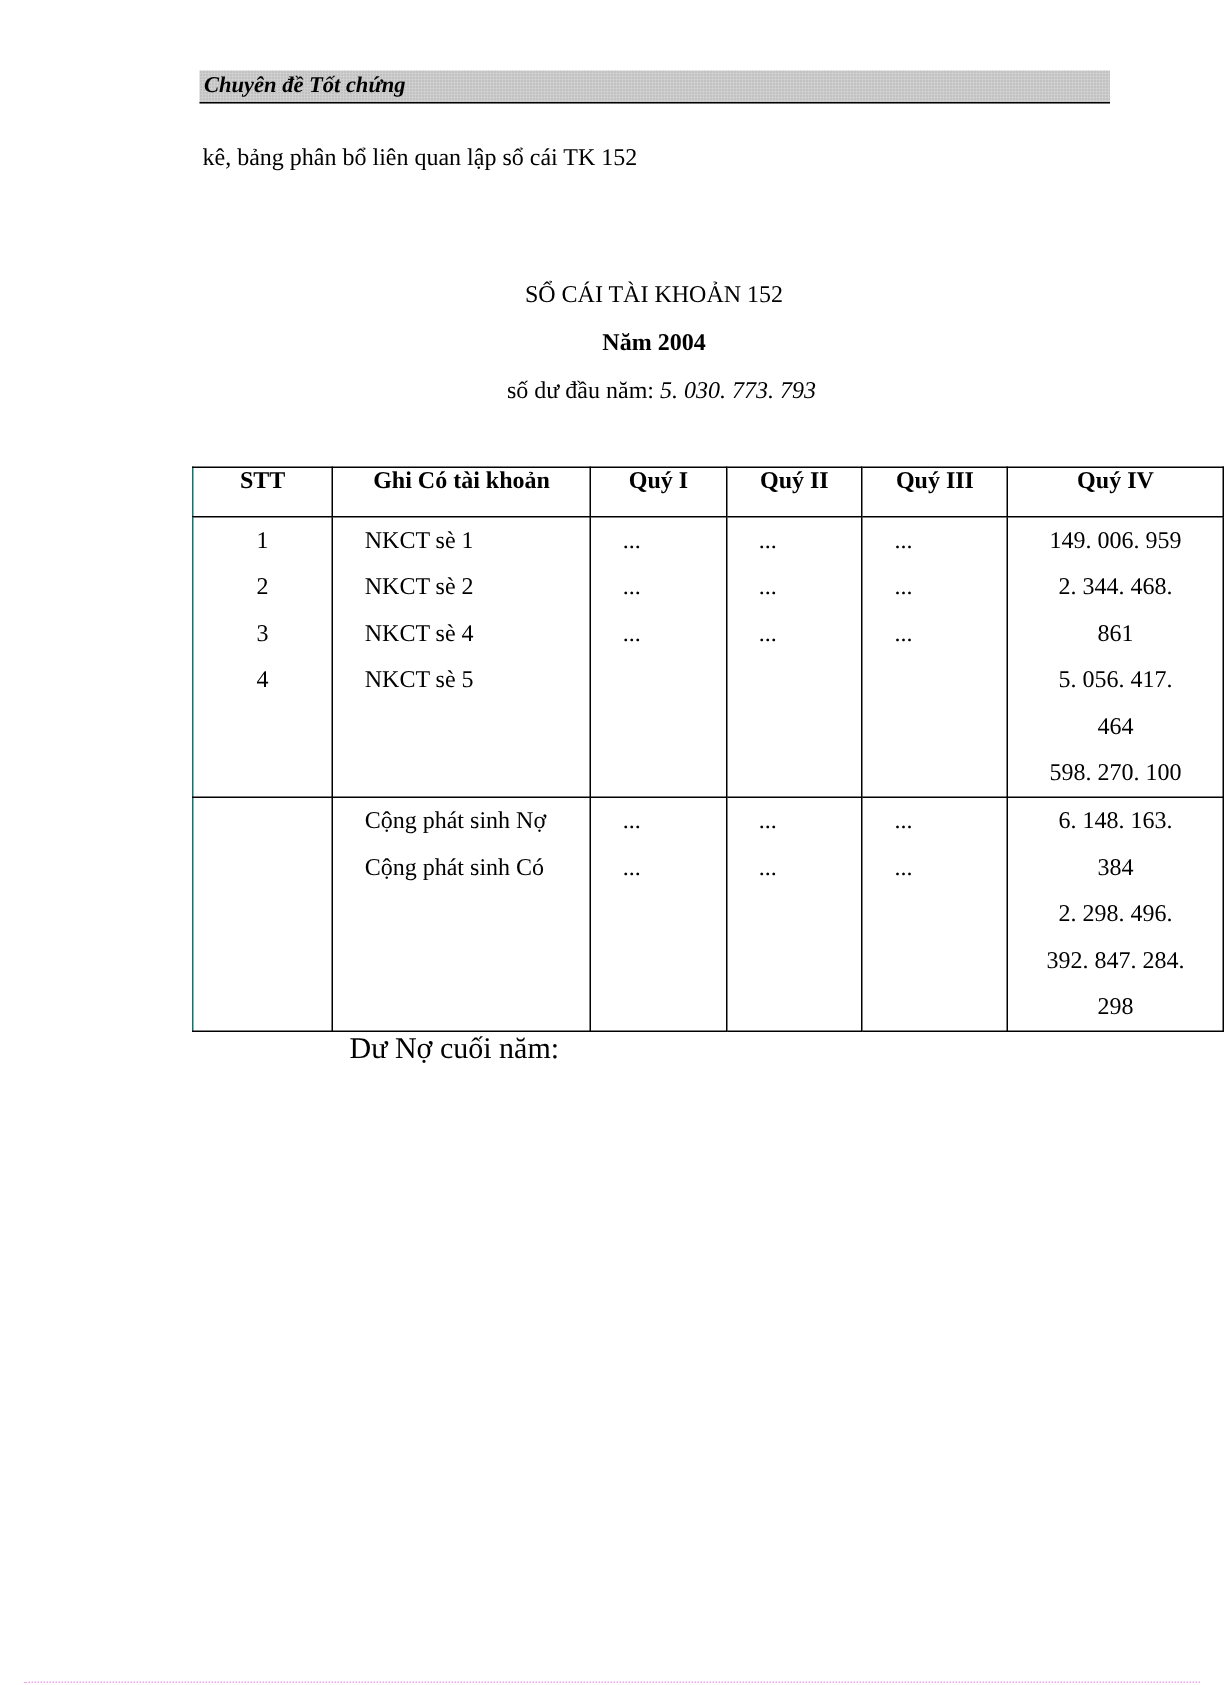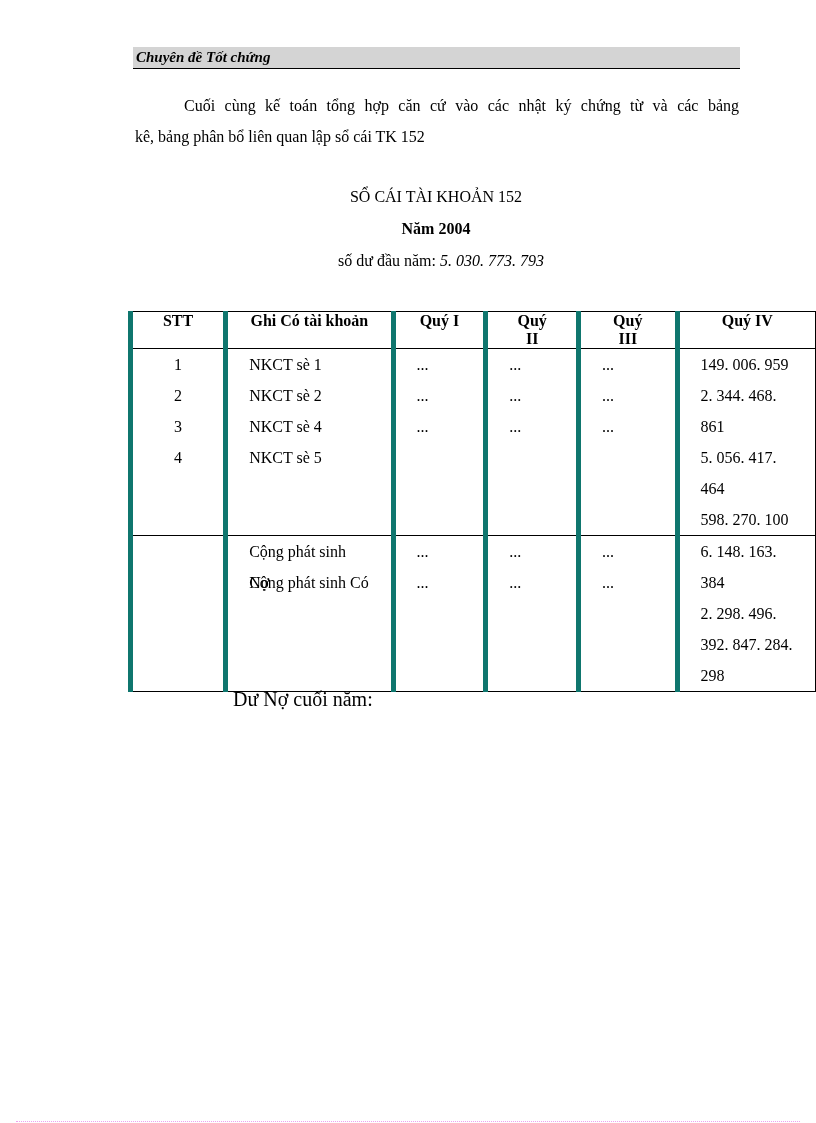--- a/index.html
+++ b/index.html
@@ -14,43 +14,42 @@
     font-size: 15px; }
   .para { position: absolute; left: 135px; width: 604px; font-size: 16px; line-height: 31px; }
   .para .line1 { display: block; text-indent: 49px; text-align: justify; text-align-last: justify; }
   .title { position: absolute; left: 0; width: 872px; text-align: center; font-size: 16px; }
   .t1 { top: 188px; }
   .t2 { top: 220px; font-weight: bold; }
   .t3 { top: 252px; font-weight: normal; left: 338px; width: auto; text-align: left; }
   .t3 i { font-style: italic; }
   table { position: absolute; left: 128px; top: 311px; border-collapse: collapse;
           font-size: 16px; }
-  td, th { border-left: 5px solid #0f766e; border-right: 1px solid #000; padding: 0 21px; vertical-align: top; }
+  td, th { border-left: 1px solid #0f766e; border-right: 1px solid #000; padding: 0 21px; vertical-align: top; }
   th { border-top: 1px solid #000; border-bottom: 1px solid #000; height: 32px; font-weight: bold; text-align: center; }
   tbody.g td { line-height: 31px; }
   tbody.g1 td { padding-top: 0; height: 184px; border-bottom: 1px solid #000; }
   tbody.g2 td { height: 154px; border-bottom: 1px solid #000; }
   .c-stt { width: 55px; text-align: center; }
   .c-acc { width: 150px; }
   .c-q { width: 52px; }
   .c-q3 { width: 60px; }
-  .c-q4 { width: 118px; text-align: left; }
+  .c-q4 { width: 118px; text-align: center; }
   .cell-line { display: block; height: 31px; }
   .footer-note { position: absolute; left: 233px; top: 688px; font-size: 20px; }
   .bottom-dots { position: absolute; left: 16px; right: 16px; top: 1121px; border-top: 1px dotted #f0a0f0; }
 </style>
 </head>
 <body>
 
 <div class="header-bar">
   <span>Chuyên đề Tốt chứng</span>
 </div>
 
 <div class="para" style="top:90px;">
-  <span class="line1">Cuối cùng kế toán tổng hợp căn cứ vào các nhật ký chứng từ và các bảng</span>
   <span>kê, bảng phân bổ liên quan lập sổ cái TK 152</span>
 </div>
 
 <div class="title t1">SỔ CÁI TÀI KHOẢN 152</div>
 <div class="title t2">Năm 2004</div>
 <div class="title t3">
   <span>số dư đầu năm:</span>
   <i>5. 030. 773. 793</i>
 </div>
 

